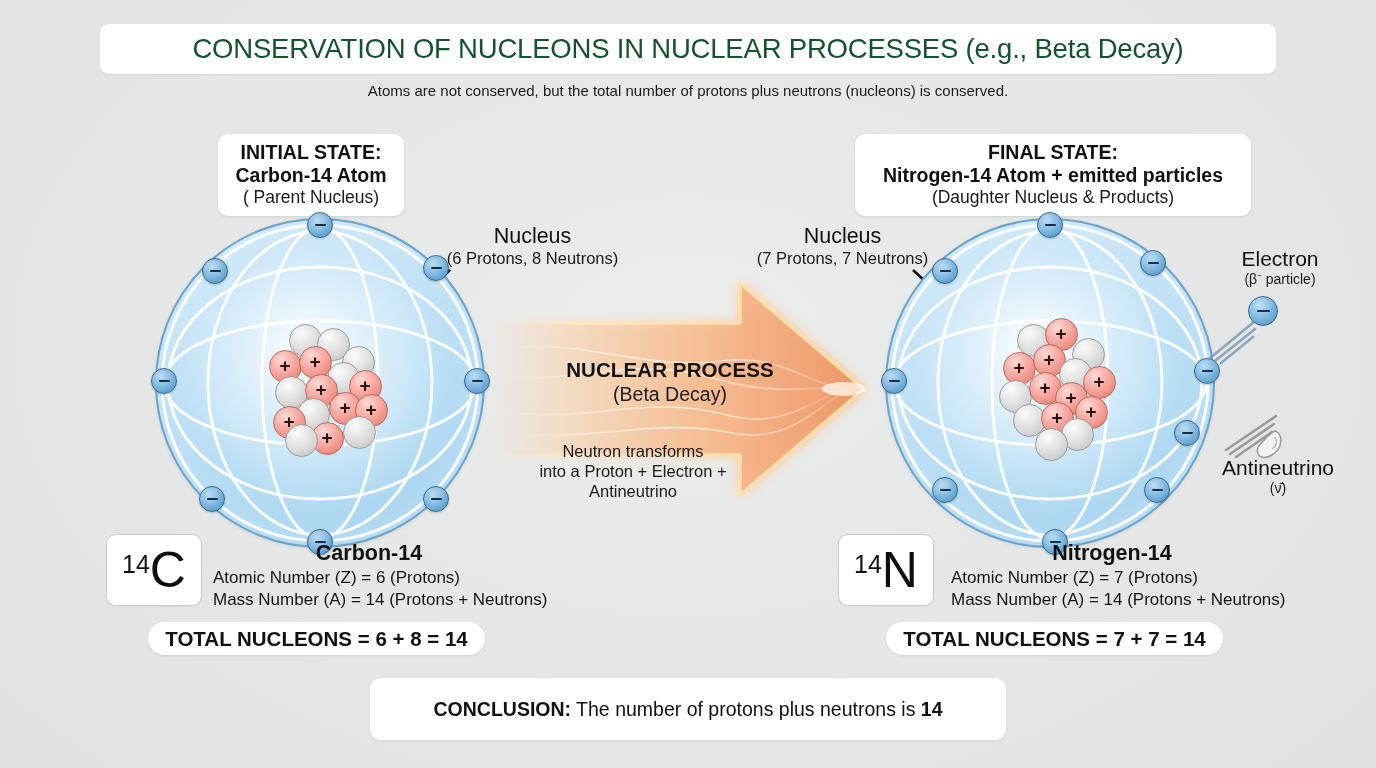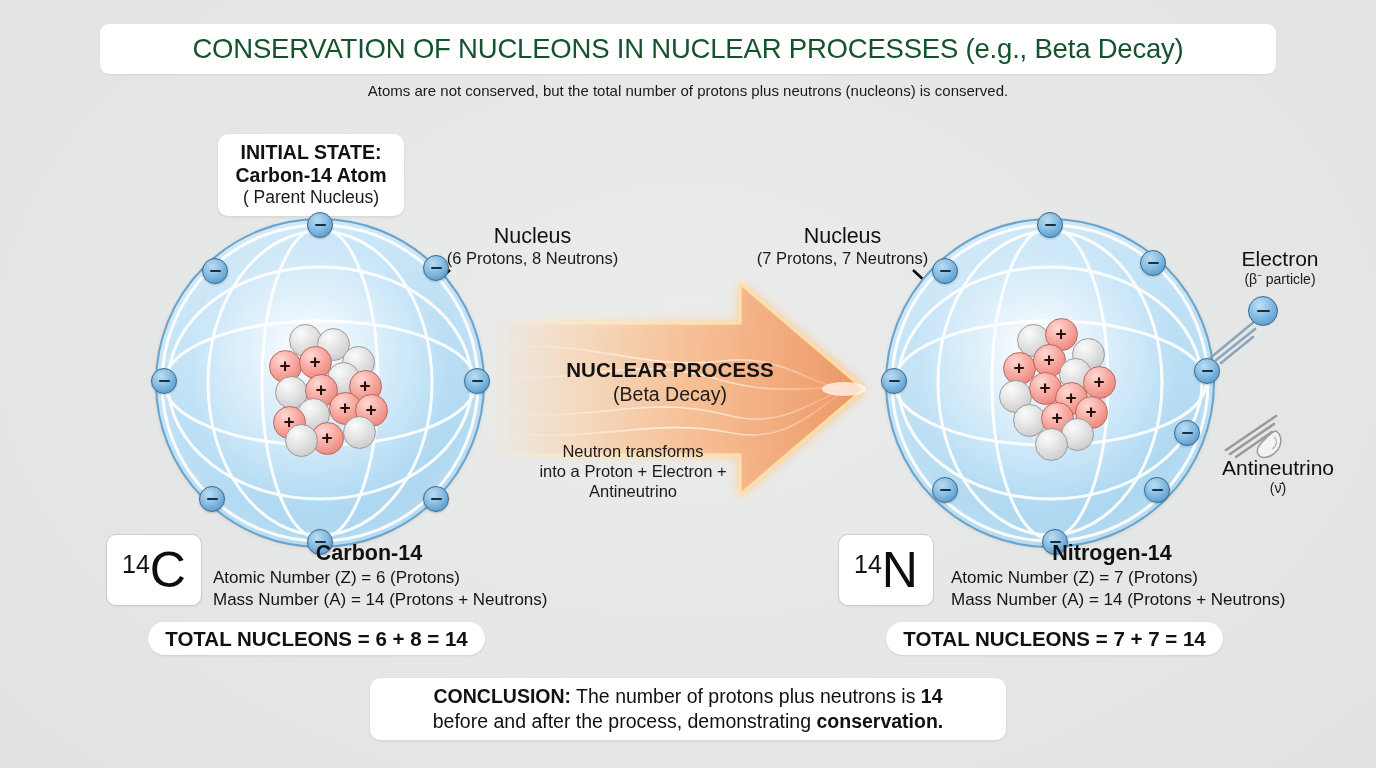--- a/index.html
+++ b/index.html
@@ -353,20 +353,25 @@
   <div class="proc-text">
     <div class="t1">NUCLEAR PROCESS</div>
     <div class="t2">(Beta Decay)</div>
   </div>
   <div class="proc-sub">
     <div>Neutron transforms</div>
     <div>into a Proton + Electron +</div>
     <div>Antineutrino</div>
   </div>
 
+  <div class="state-box" id="state-right">
+    <div class="l1">FINAL STATE:</div>
+    <div class="l2">Nitrogen-14 Atom + emitted particles</div>
+    <div class="l3">(Daughter Nucleus &amp; Products)</div>
+  </div>
 
   <div class="nuc-label" id="nuc-label-right">
     <div class="big">Nucleus</div>
     <div class="small">(7 Protons, 7 Neutrons)</div>
   </div>
   <svg class="callout-arrow" style="left:905px; top:262px; width:130px; height:120px;">
     <defs>
       <marker id="ah2" markerWidth="9" markerHeight="9" refX="7" refY="4.5" orient="auto">
         <path d="M0,0 L9,4.5 L0,9 z" fill="#0d0d0d"></path>
       </marker>
@@ -466,18 +471,15 @@
     <div class="name">Nitrogen-14</div>
     <div class="row">Atomic Number (Z) = 7 (Protons)</div>
     <div class="row">Mass Number (A) = 14 (Protons + Neutrons)</div>
   </div>
   <div class="total-badge" id="total-right">TOTAL NUCLEONS = 7 + 7 = 14</div>
 
   <div id="conclusion">
     <div class="c-line">
       <b>CONCLUSION:</b><span> The number of protons plus neutrons is </span><b>14</b>
     </div>
-    <div class="c-line">
-      <span>before and after the process, demonstrating </span><b>conservation.</b>
-    </div>
   </div>
 
 </div>
 
 </body></html>

